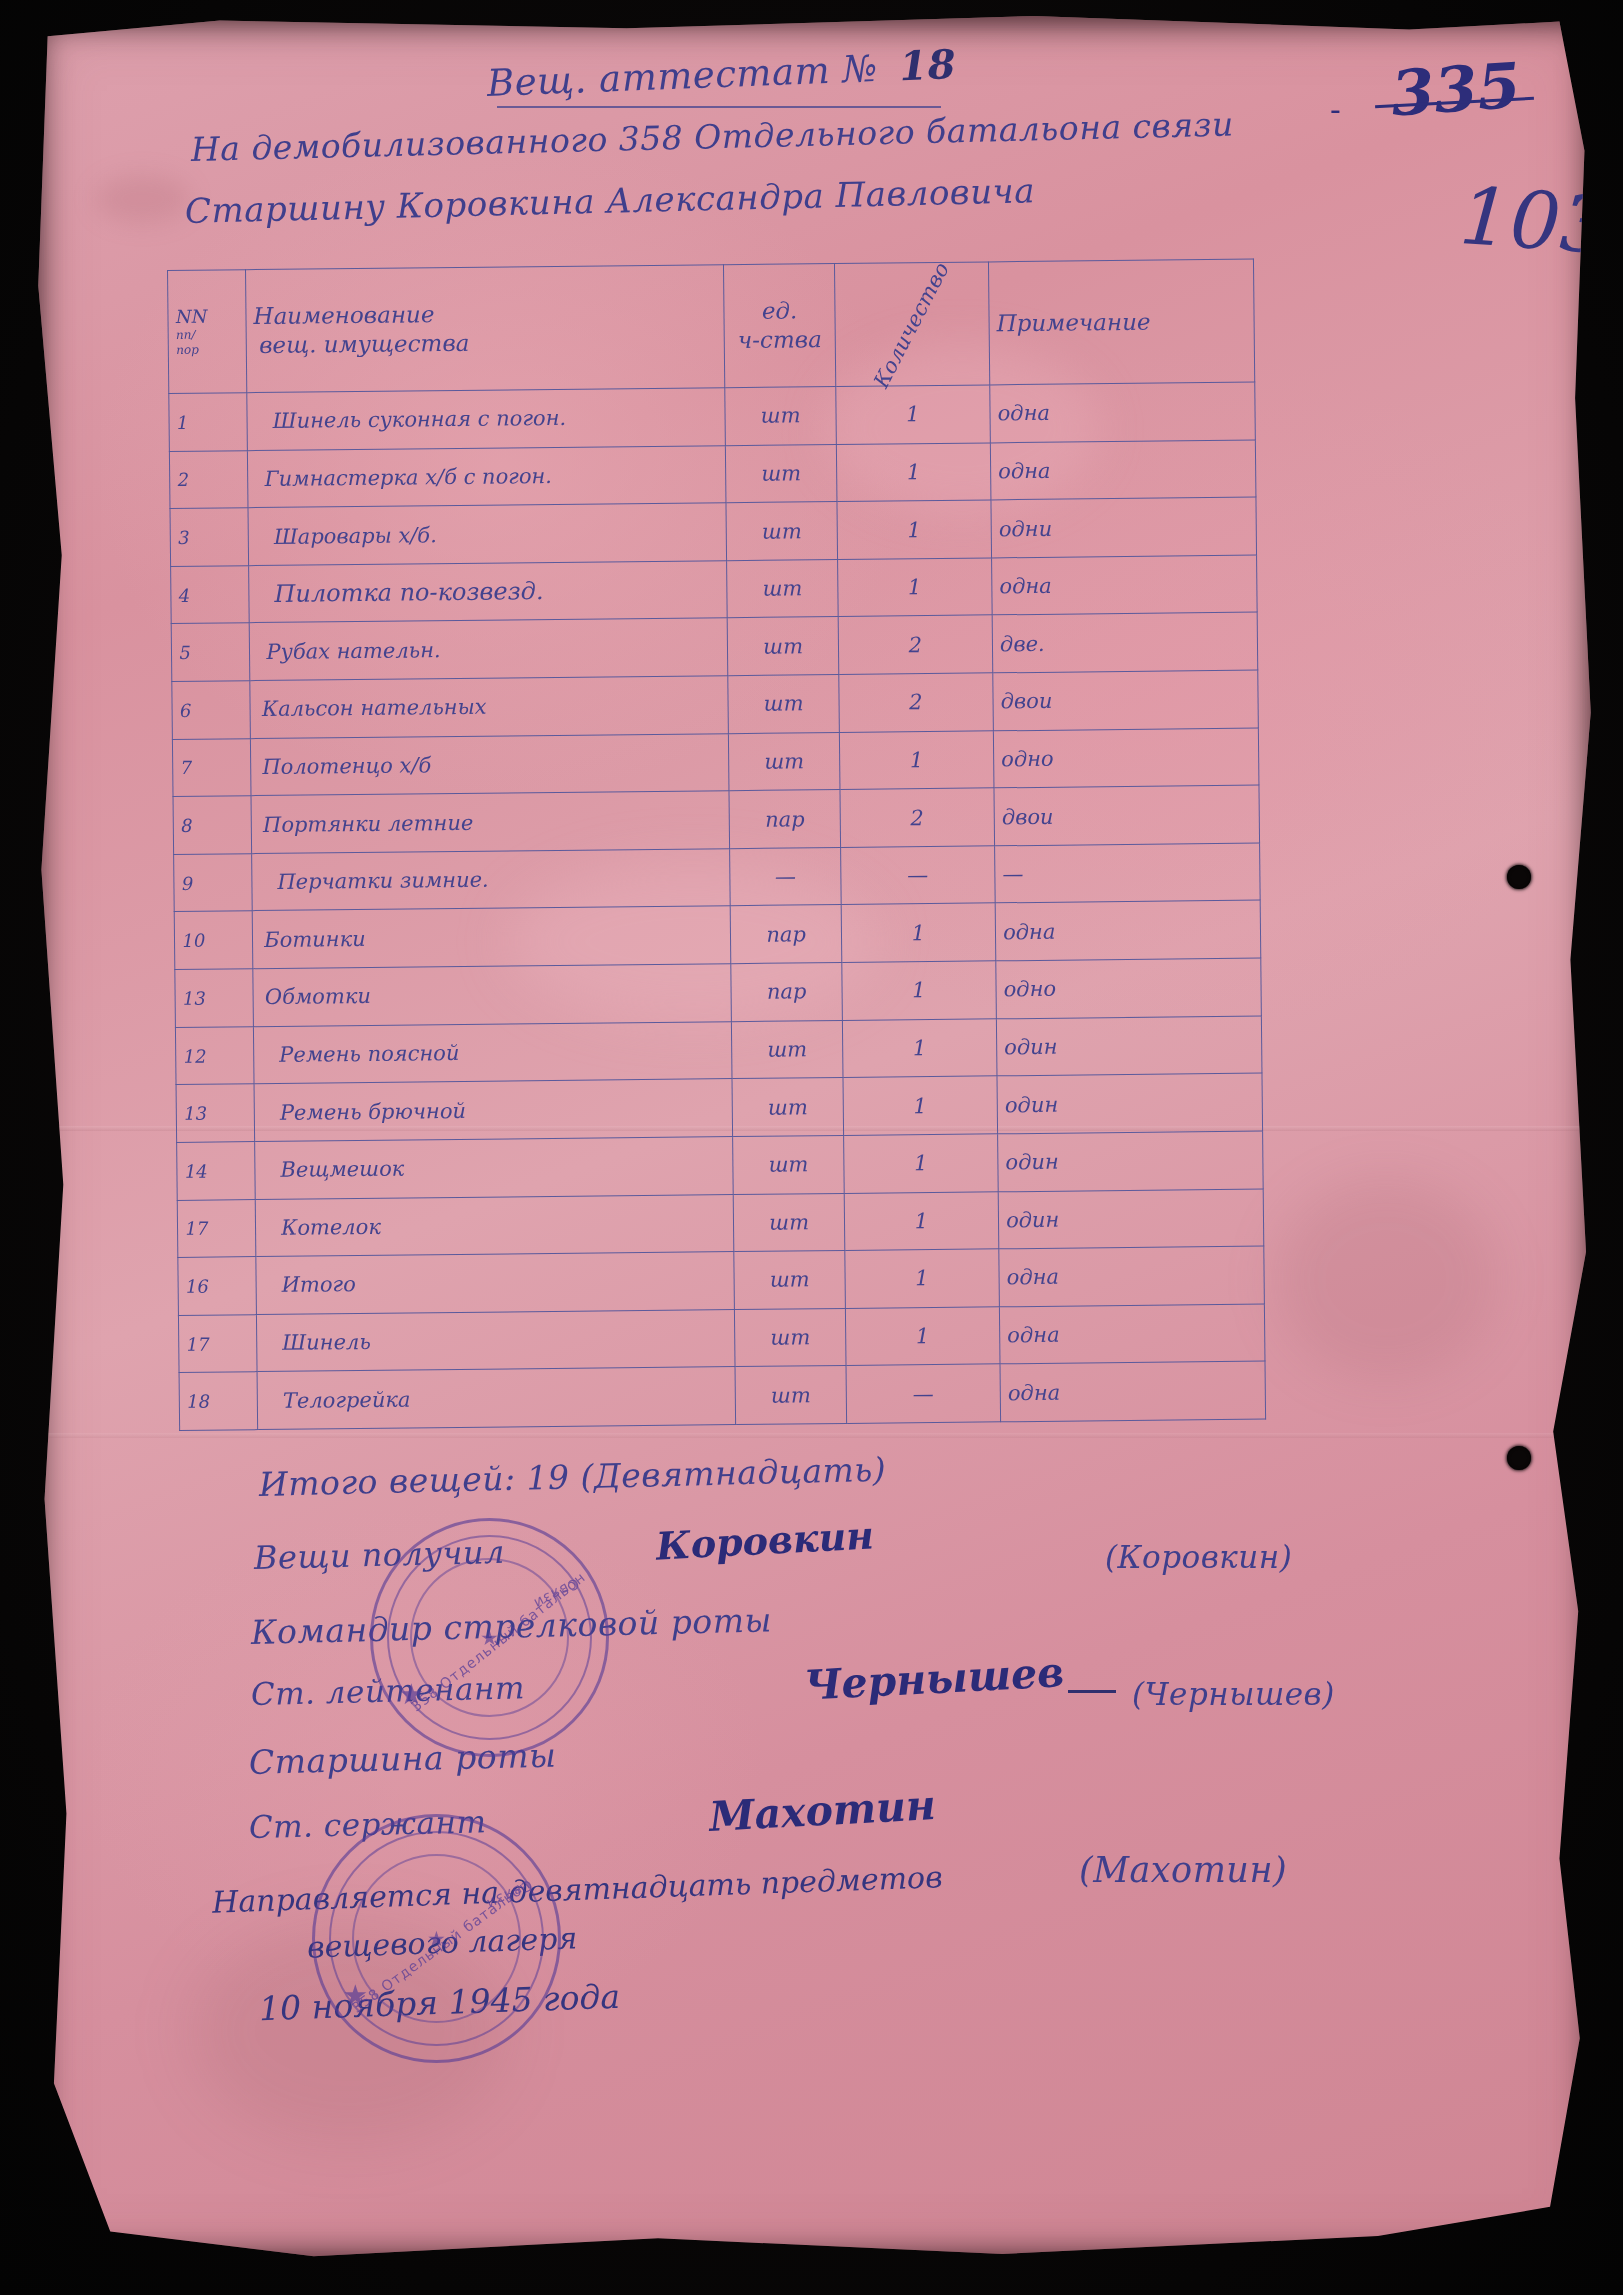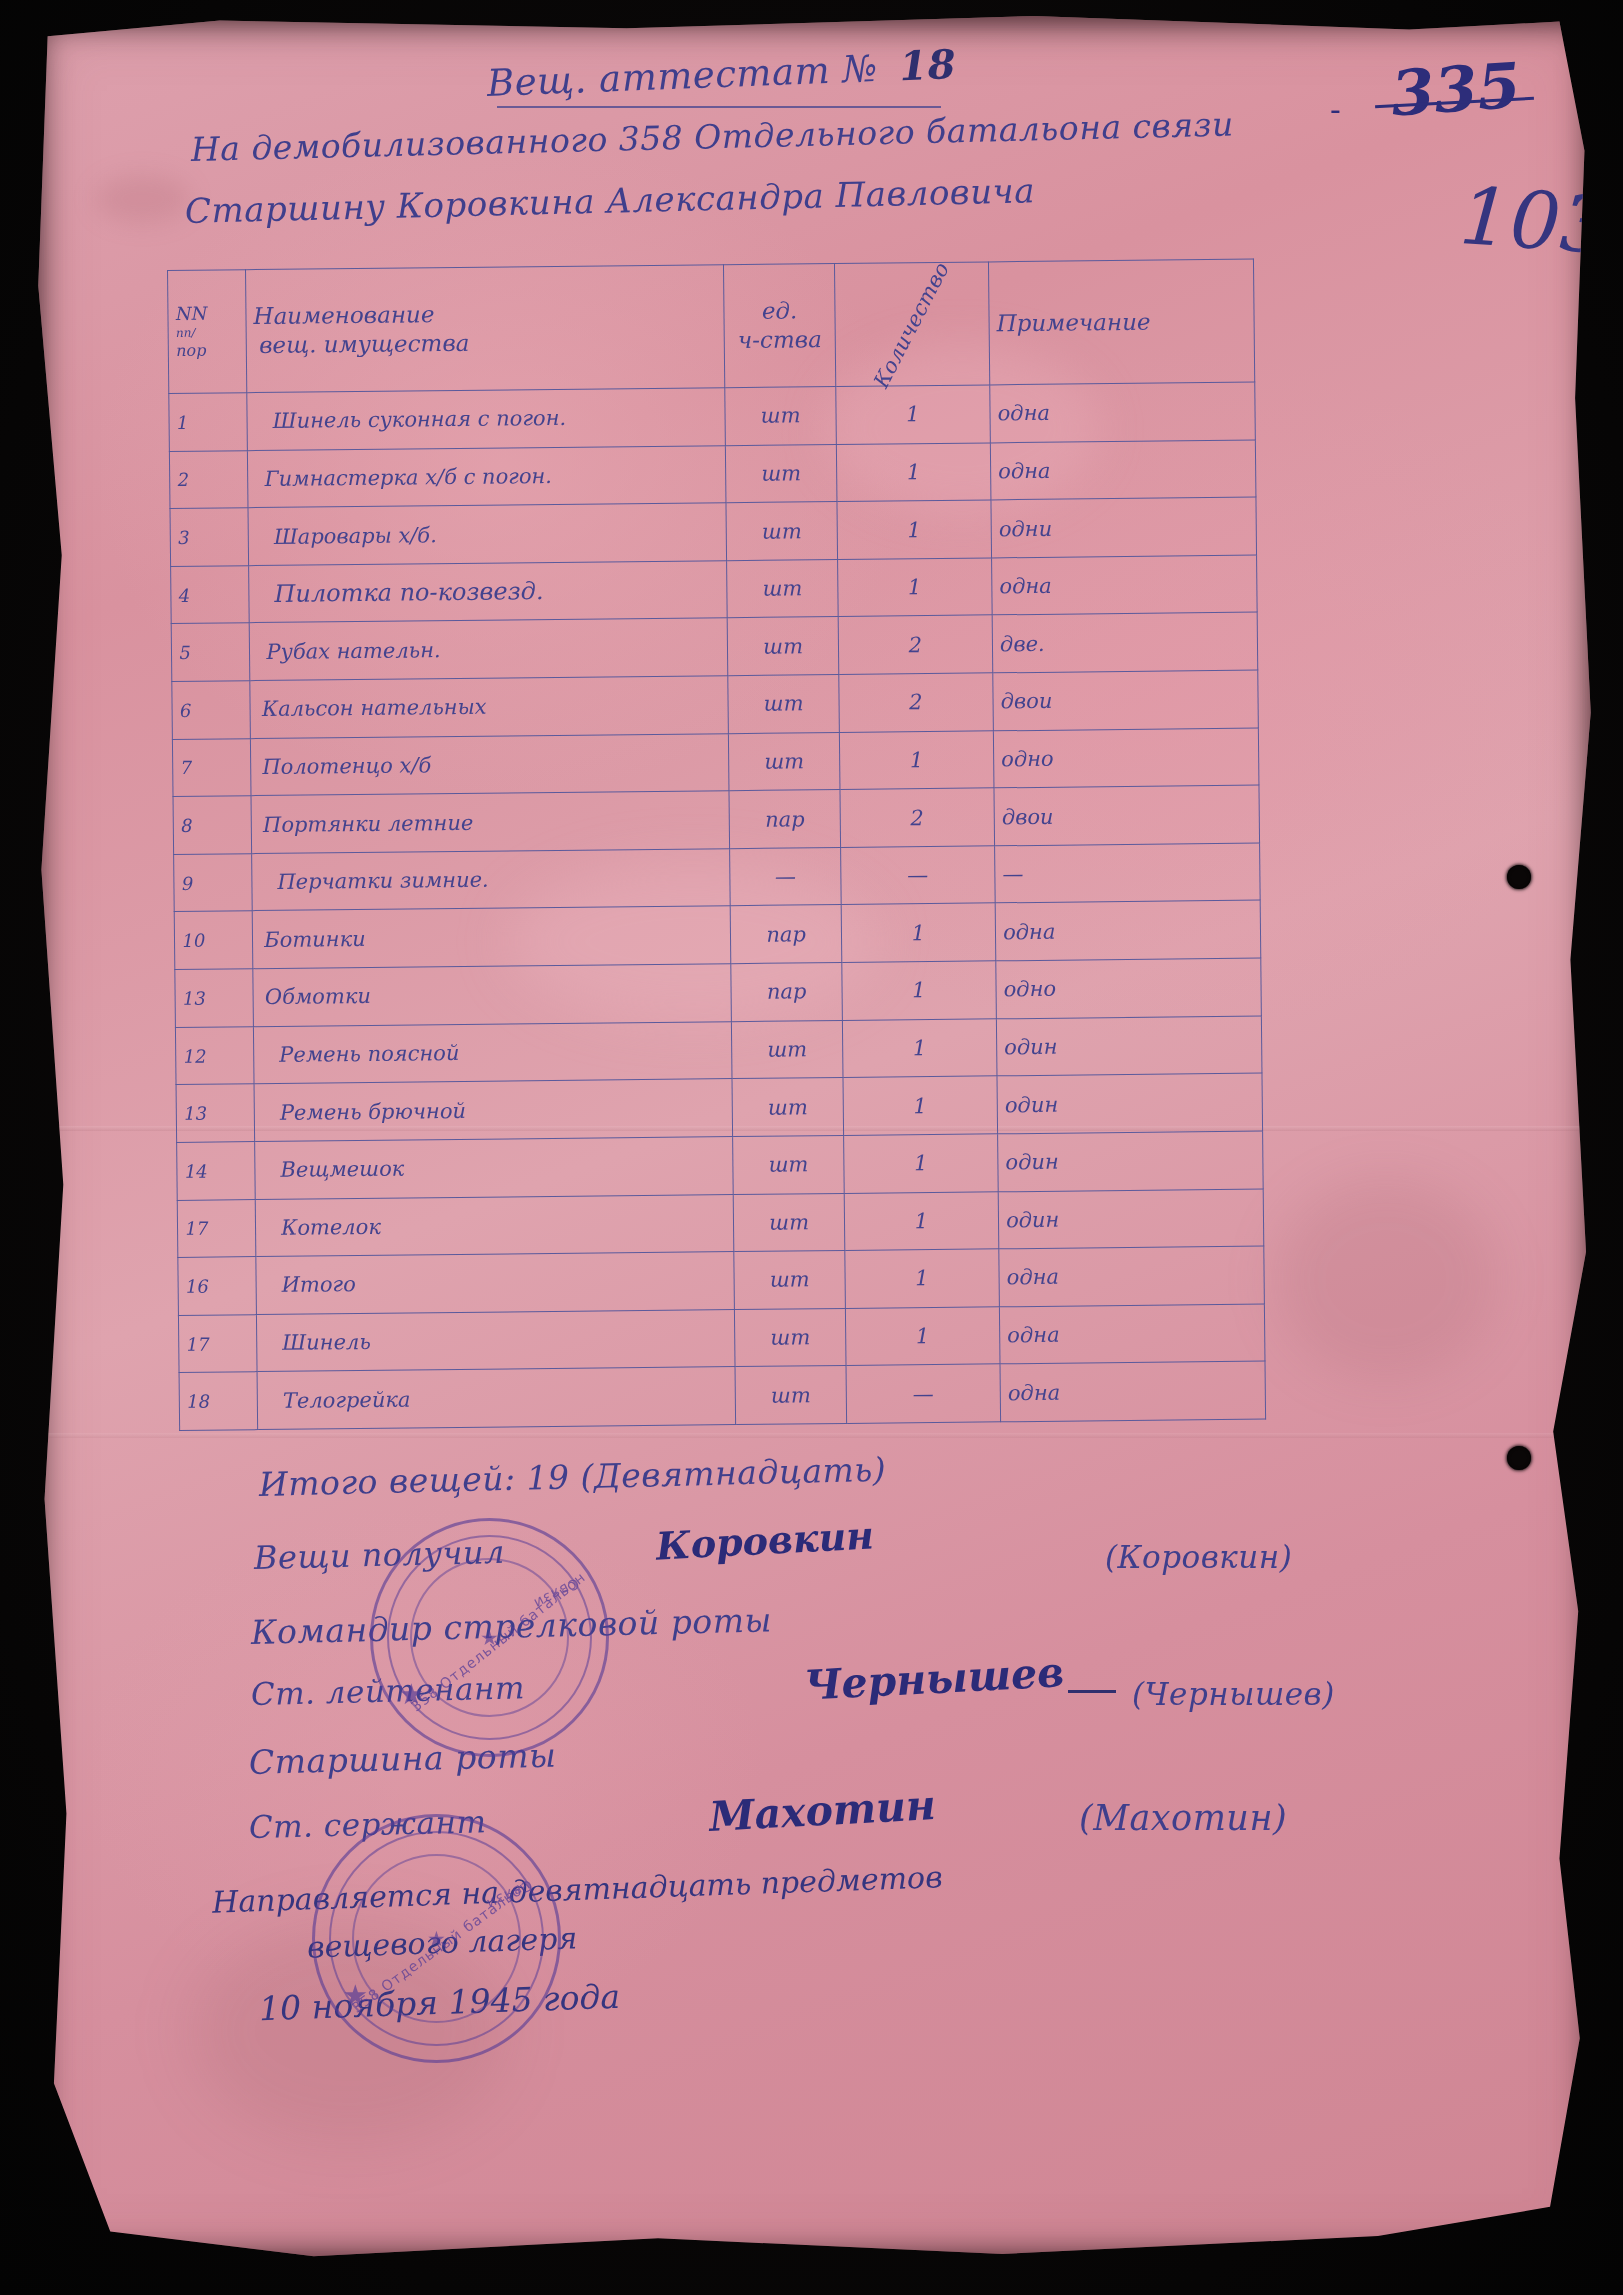--- a/index.html
+++ b/index.html
@@ -280,21 +280,21 @@
 
   <div id="page-number" style="left:1428px; top:159px; font-size:79px; transform:rotate(4deg);">103</div>
 
   <div id="goods-table">
     <table>
       <thead>
         <tr>
           <th class="col-num">
             <span class="hdr-stack" style="font-size:18px;">NN</span>
             <span class="hdr-stack" style="font-size:12px;">пп/</span>
-            <span class="hdr-stack" style="font-size:16px;">пор</span>
+            <span class="hdr-stack" style="font-size:12px;">пор</span>
           </th>
           <th class="col-name">
             <span class="hdr-stack">Наименование</span>
             <span class="hdr-stack" style="margin-left:5.3px;">вещ. имущества</span>
           </th>
           <th class="col-unit">
             <span class="hdr-stack">ед.</span>
             <span class="hdr-stack">ч-ства</span>
           </th>
           <th class="col-qty">
@@ -444,21 +444,21 @@
 
   <div class="hw slant1" style="left:219px; top:1597px; font-size:33px; font-style:italic;">Командир стрелковой роты</div>
   <div class="hw slant1" style="left:219px; top:1660px; font-size:31px; font-style:italic;">Ст. лейтенант</div>
   <div class="signature" style="left:772px; top:1639px; font-size:41px;">Чернышев</div>
   <div class="hw" style="left:1100px; top:1660px; font-size:31px; font-style:italic;">(Чернышев)</div>
   <div style="position:absolute; left:1036px; top:1674px; width:48px; height:3.2px; background:#2f2f6e;"></div>
 
   <div class="hw slant1" style="left:217px; top:1727px; font-size:33px; font-style:italic;">Старшина роты</div>
   <div class="hw slant1" style="left:217px; top:1793px; font-size:31px; font-style:italic;">Ст. сержант</div>
   <div class="signature" style="left:677px; top:1771px; font-size:41px;">Махотин</div>
-  <div class="hw" style="left:1047px; top:1782px; font-size:35px; font-style:italic;">(Махотин)</div>
+  <div class="hw" style="left:1047px; top:1834px; font-size:35px; font-style:italic;">(Махотин)</div>
 
   <div id="bottom-note">
     <div class="nl" style="left:180px; top:1856px; transform:rotate(-2deg);">Направляется на девятнадцать предметов</div>
     <div class="nl" style="left:275px; top:1909px; transform:rotate(-2deg);">вещевого лагеря</div>
     <div class="nl" style="left:227px; top:1967px; font-size:33px; transform:rotate(-2deg);">10 ноября 1945 года</div>
   </div>
 
   <div class="stamp" style="left:338px; top:1502px; width:233px; height:233px;">
     <div class="stamp-inner"></div>
     <div class="stamp-core">

